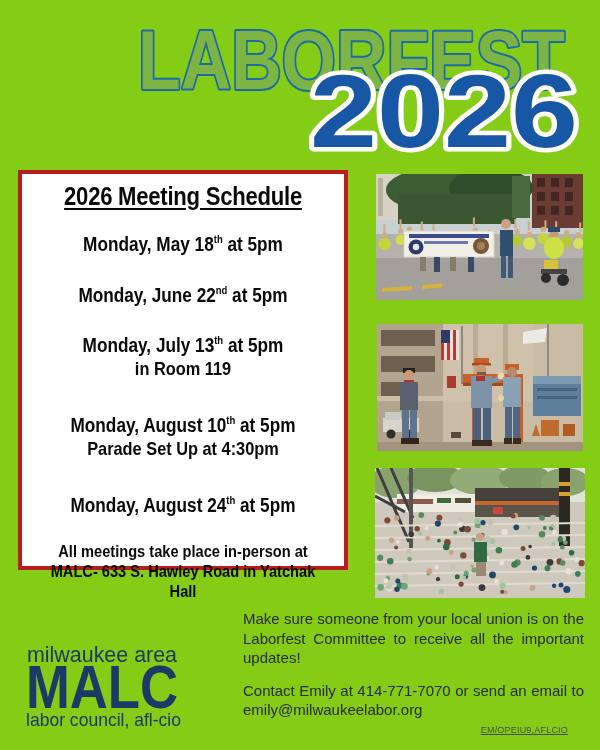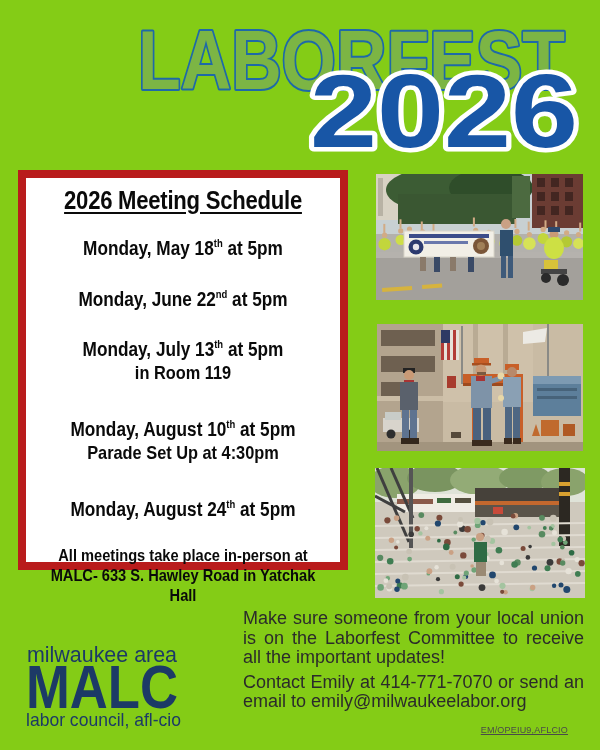--- a/index.html
+++ b/index.html
@@ -5,21 +5,21 @@
   html,body{margin:0;padding:0;background:#ffffff;}
   .flyer{
     position:relative;width:600px;height:750px;background:#84cc16;
     overflow:hidden;font-family:"Liberation Sans",sans-serif;
   }
   
   .title-svg{position:absolute;left:0;top:0;}
   
   .schedule{
     position:absolute;left:18px;top:170px;width:330px;height:400px;
-    box-sizing:border-box;border:8px solid #b91c1c;background:#fff;
+    box-sizing:border-box;border:4px solid #b91c1c;background:#fff;
     text-align:center;color:#0a0a0a;
   }
   .sched-heading{
     margin-top:7px;font-size:26px;font-weight:bold;
     text-decoration:underline;text-underline-offset:3px;
     transform:scaleX(0.85);letter-spacing:-0.3px;
   }
   .entry{font-size:20px;font-weight:bold;line-height:24px;transform:scaleX(0.86);}
   .entry sup{font-size:11px;}
   .entry .line2{font-size:19px;}
@@ -33,22 +33,22 @@
     transform:scaleX(0.86);
   }
   
   .photo{position:absolute;overflow:hidden;background:#ccc;}
   .photo svg{display:block;width:100%;height:100%;}
   .p1{left:376px;top:174px;width:207px;height:126px;}
   .p2{left:377px;top:324px;width:206px;height:127px;}
   .p3{left:375px;top:468px;width:210px;height:130px;}
   
   .contact{position:absolute;left:243px;top:609px;width:341px;color:#2b2b2b;}
-  .contact p{margin:0;font-size:18px;line-height:19.5px;text-align:justify;}
-  .contact p + p{margin-top:5px;}
+  .contact p{margin:0;font-size:15px;line-height:19.5px;text-align:justify;}
+  .contact p + p{margin-top:13px;}
   .credit{
     position:absolute;left:478px;top:725px;width:90px;text-align:right;
     font-size:9px;color:#4a4a4a;letter-spacing:0.2px;text-decoration:underline;
   }
   
   .logo{position:absolute;left:24px;top:640px;}
 </style>
 </head>
 <body>
 

